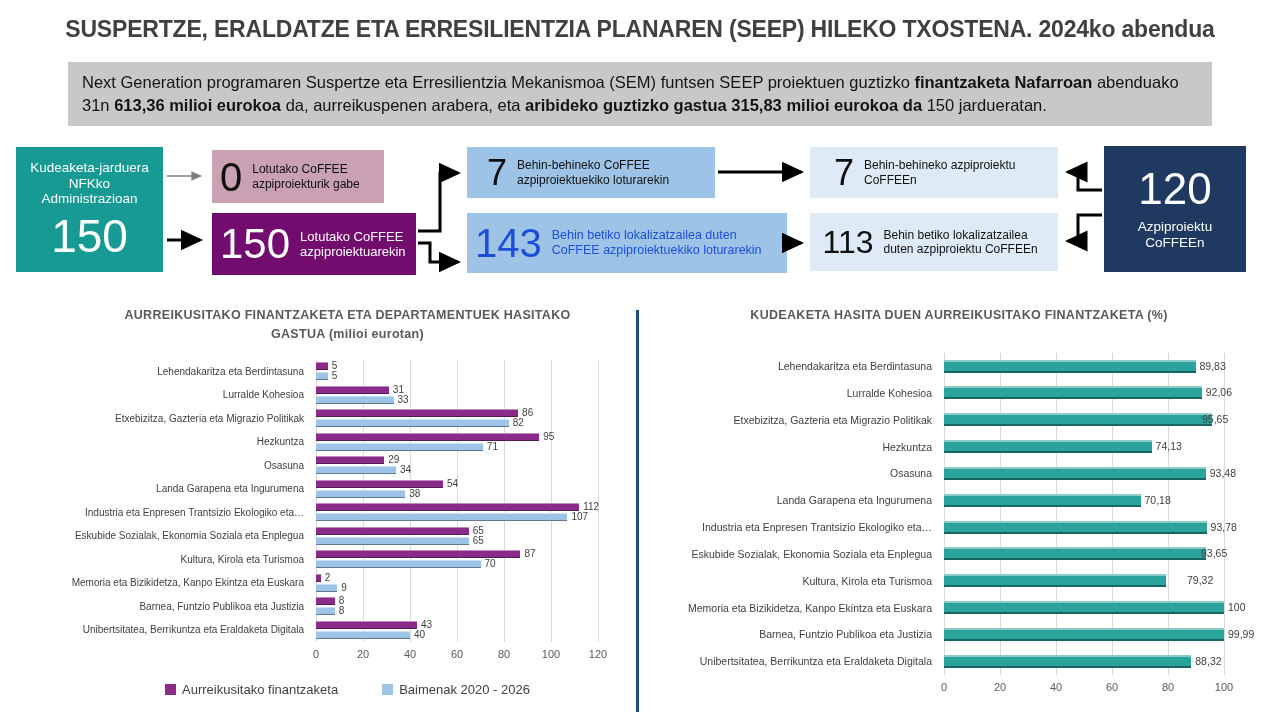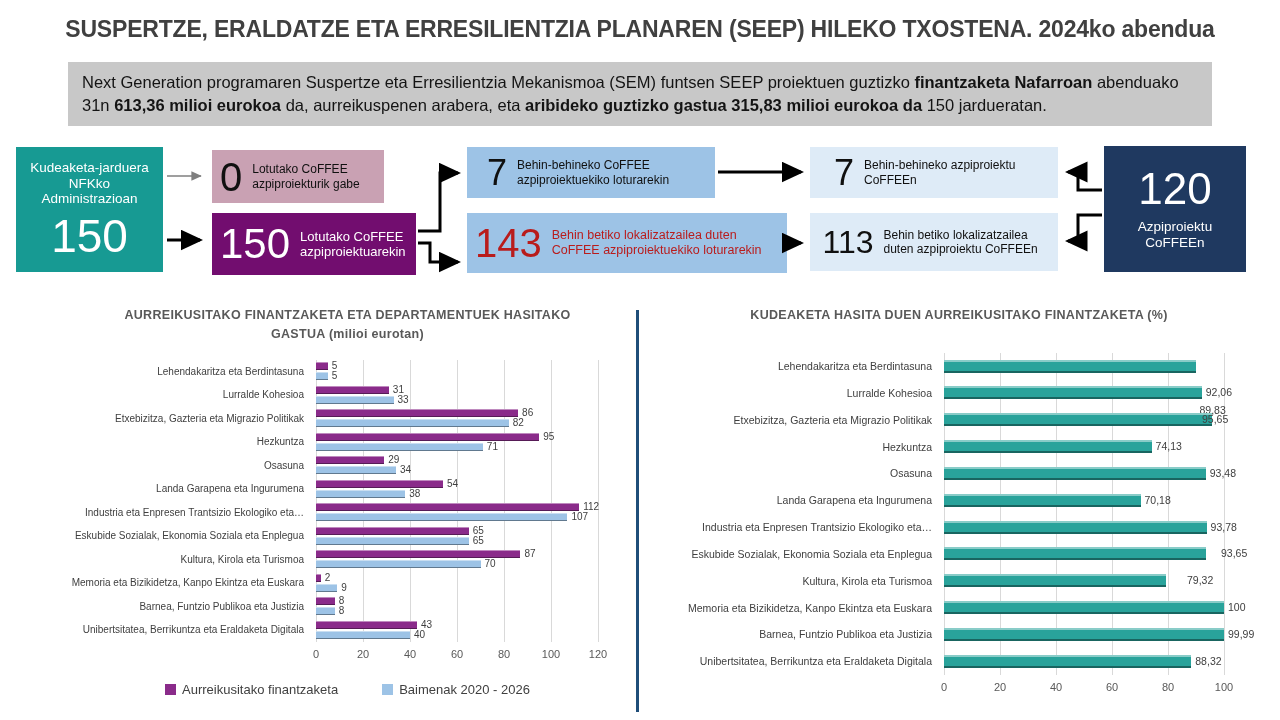--- a/index.html
+++ b/index.html
@@ -23,21 +23,21 @@
   .fbox-teal .num{font-size:46px;}
   .fbox-pink{left:212px;top:150px;width:172px;height:53px;background:#c9a1b3;color:#101010;}
   .fbox-pink .num{font-size:40px;}
   .fbox-pink .cap{font-size:12px;width:128px;}
   .fbox-purple{left:212px;top:213px;width:204px;height:62px;background:#720d6f;color:#fff;}
   .fbox-purple .num{font-size:42px;}
   .fbox-purple .cap{font-size:13px;width:118px;}
   .fbox-blue1{left:467px;top:147px;width:248px;height:51px;background:#9dc3e6;color:#101010;}
   .fbox-blue1 .num{font-size:36px;}
   .fbox-blue1 .cap{font-size:12px;width:178px;}
-  .fbox-blue2{left:467px;top:213px;width:320px;height:60px;background:#9dc3e6;color:#b91c1c;}
+  .fbox-blue2{left:467px;top:213px;width:320px;height:60px;background:#9dc3e6;color:#1d4ed8;}
   .fbox-blue2 .num{font-size:40px;}
   .fbox-blue2 .cap{font-size:12.5px;width:228px;}
   .fbox-pale1{left:810px;top:147px;width:248px;height:51px;background:#deebf7;color:#101010;}
   .fbox-pale1 .num{font-size:36px;}
   .fbox-pale1 .cap{font-size:12px;width:170px;}
   .fbox-pale2{left:810px;top:213px;width:248px;height:58px;background:#deebf7;color:#101010;}
   .fbox-pale2 .num{font-size:32px;}
   .fbox-pale2 .cap{font-size:12px;width:162px;}
   .fbox-navy{left:1104px;top:146px;width:142px;height:126px;background:#1f3960;color:#fff;
     flex-direction:column;gap:8px;text-align:center;}
@@ -284,21 +284,21 @@
         <div class="gridline" style="left: 352px; height: 322px;"></div>
         <div class="gridline" style="left: 408px; height: 322px;"></div>
         <div class="gridline" style="left: 464px; height: 322px;"></div>
         <div class="gridline" style="left: 520px; height: 322px;"></div>
         <div class="gridline" style="left: 576px; height: 322px;"></div>
         <div class="crows" style="height: 322px;">
           <div class="crow">
             <div class="clabel">Lehendakaritza eta Berdintasuna</div>
             <div class="cbars">
               <div class="bar" style="left: 4px; width: 251.524px; height: 13px; top: calc(50% - 6.5px); background: linear-gradient(rgb(137, 204, 200) 0px, rgb(137, 204, 200) 18%, rgb(41, 163, 155) 18%, rgb(41, 163, 155) 82%, rgb(25, 101, 96) 82%, rgb(25, 101, 96) 100%);"></div>
-              <span class="vlabel" style="left: 259.524px; top: calc(50% - 6.5px); line-height: 13px; margin-top: 44px;">89,83</span>
+              <span class="vlabel" style="left: 259.524px; top: calc(50% - 6.5px); line-height: 13px;">89,83</span>
             </div>
           </div>
           <div class="crow">
             <div class="clabel">Lurralde Kohesioa</div>
             <div class="cbars">
               <div class="bar" style="left: 4px; width: 257.768px; height: 13px; top: calc(50% - 6.5px); background: linear-gradient(rgb(137, 204, 200) 0px, rgb(137, 204, 200) 18%, rgb(41, 163, 155) 18%, rgb(41, 163, 155) 82%, rgb(25, 101, 96) 82%, rgb(25, 101, 96) 100%);"></div>
               <span class="vlabel" style="left: 265.768px; top: calc(50% - 6.5px); line-height: 13px;">92,06</span>
             </div>
           </div>
           <div class="crow">
@@ -333,21 +333,21 @@
             <div class="clabel">Industria eta Enpresen Trantsizio Ekologiko eta…</div>
             <div class="cbars">
               <div class="bar" style="left: 4px; width: 262.584px; height: 13px; top: calc(50% - 6.5px); background: linear-gradient(rgb(137, 204, 200) 0px, rgb(137, 204, 200) 18%, rgb(41, 163, 155) 18%, rgb(41, 163, 155) 82%, rgb(25, 101, 96) 82%, rgb(25, 101, 96) 100%);"></div>
               <span class="vlabel" style="left: 270.584px; top: calc(50% - 6.5px); line-height: 13px;">93,78</span>
             </div>
           </div>
           <div class="crow">
             <div class="clabel">Eskubide Sozialak, Ekonomia Soziala eta Enplegua</div>
             <div class="cbars">
               <div class="bar" style="left: 4px; width: 262.22px; height: 13px; top: calc(50% - 6.5px); background: linear-gradient(rgb(137, 204, 200) 0px, rgb(137, 204, 200) 18%, rgb(41, 163, 155) 18%, rgb(41, 163, 155) 82%, rgb(25, 101, 96) 82%, rgb(25, 101, 96) 100%);"></div>
-              <span class="vlabel" style="left: 281px; top: calc(50% - 6.5px); line-height: 13px; text-align: center;">93,65</span>
+              <span class="vlabel" style="left: 261px; top: calc(50% - 6.5px); line-height: 13px; text-align: center;">93,65</span>
             </div>
           </div>
           <div class="crow">
             <div class="clabel">Kultura, Kirola eta Turismoa</div>
             <div class="cbars">
               <div class="bar" style="left: 4px; width: 222.096px; height: 13px; top: calc(50% - 6.5px); background: linear-gradient(rgb(137, 204, 200) 0px, rgb(137, 204, 200) 18%, rgb(41, 163, 155) 18%, rgb(41, 163, 155) 82%, rgb(25, 101, 96) 82%, rgb(25, 101, 96) 100%);"></div>
               <span class="vlabel" style="left: 215px; top: calc(50% - 6.5px); line-height: 13px; padding-left: 32px;">79,32</span>
             </div>
           </div>
           <div class="crow">

